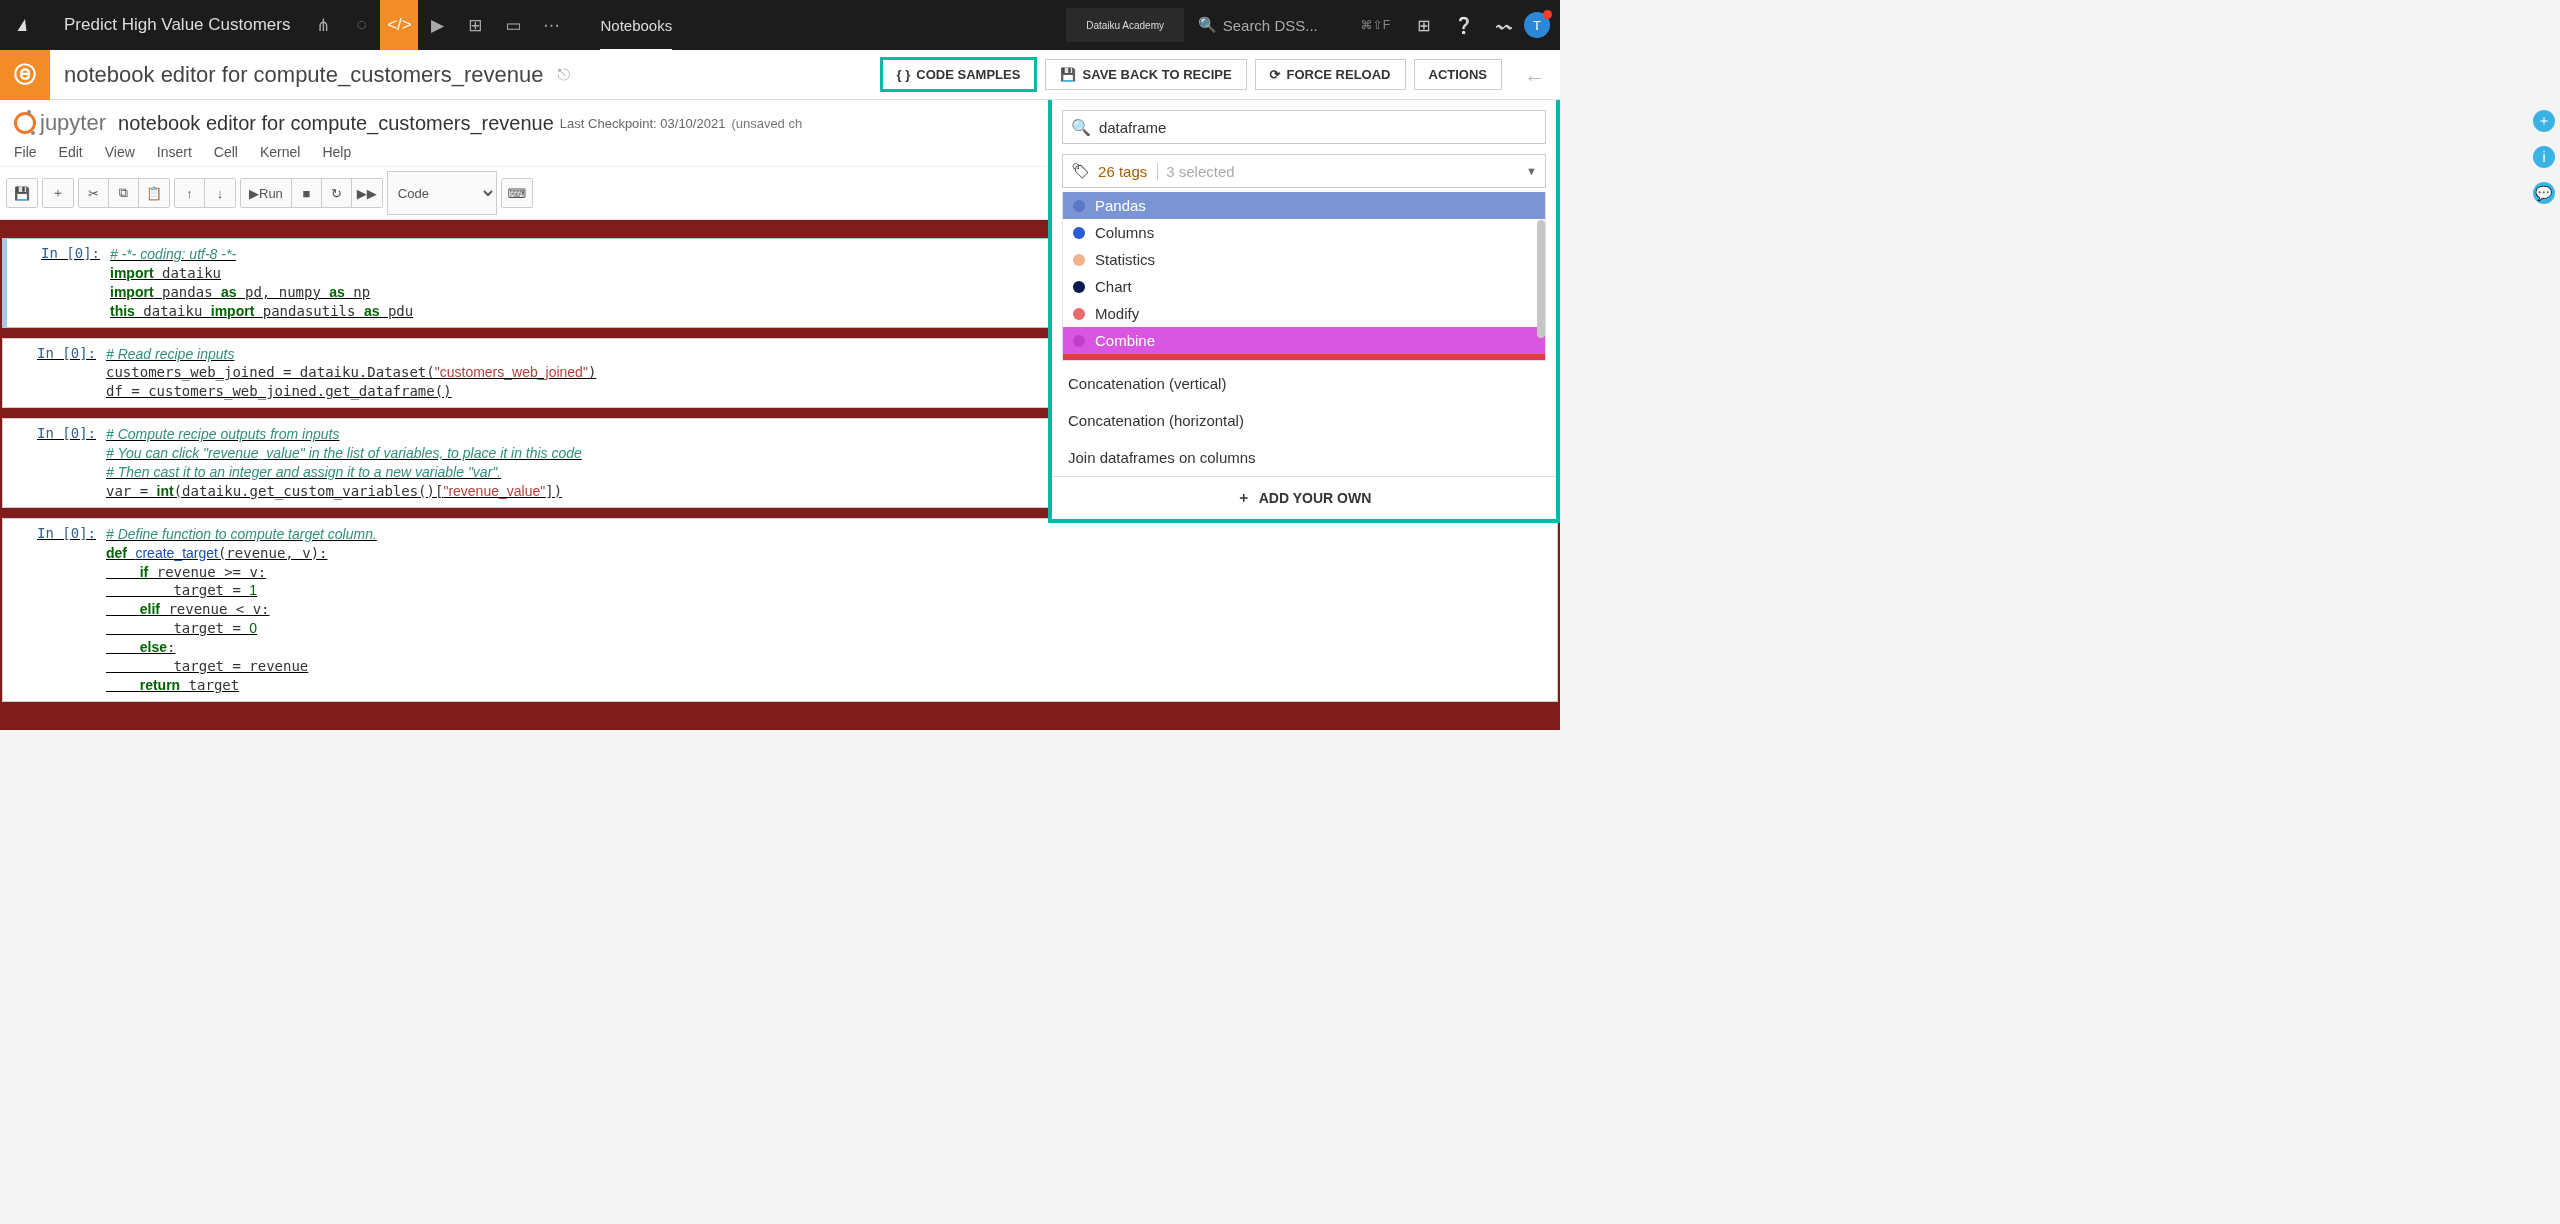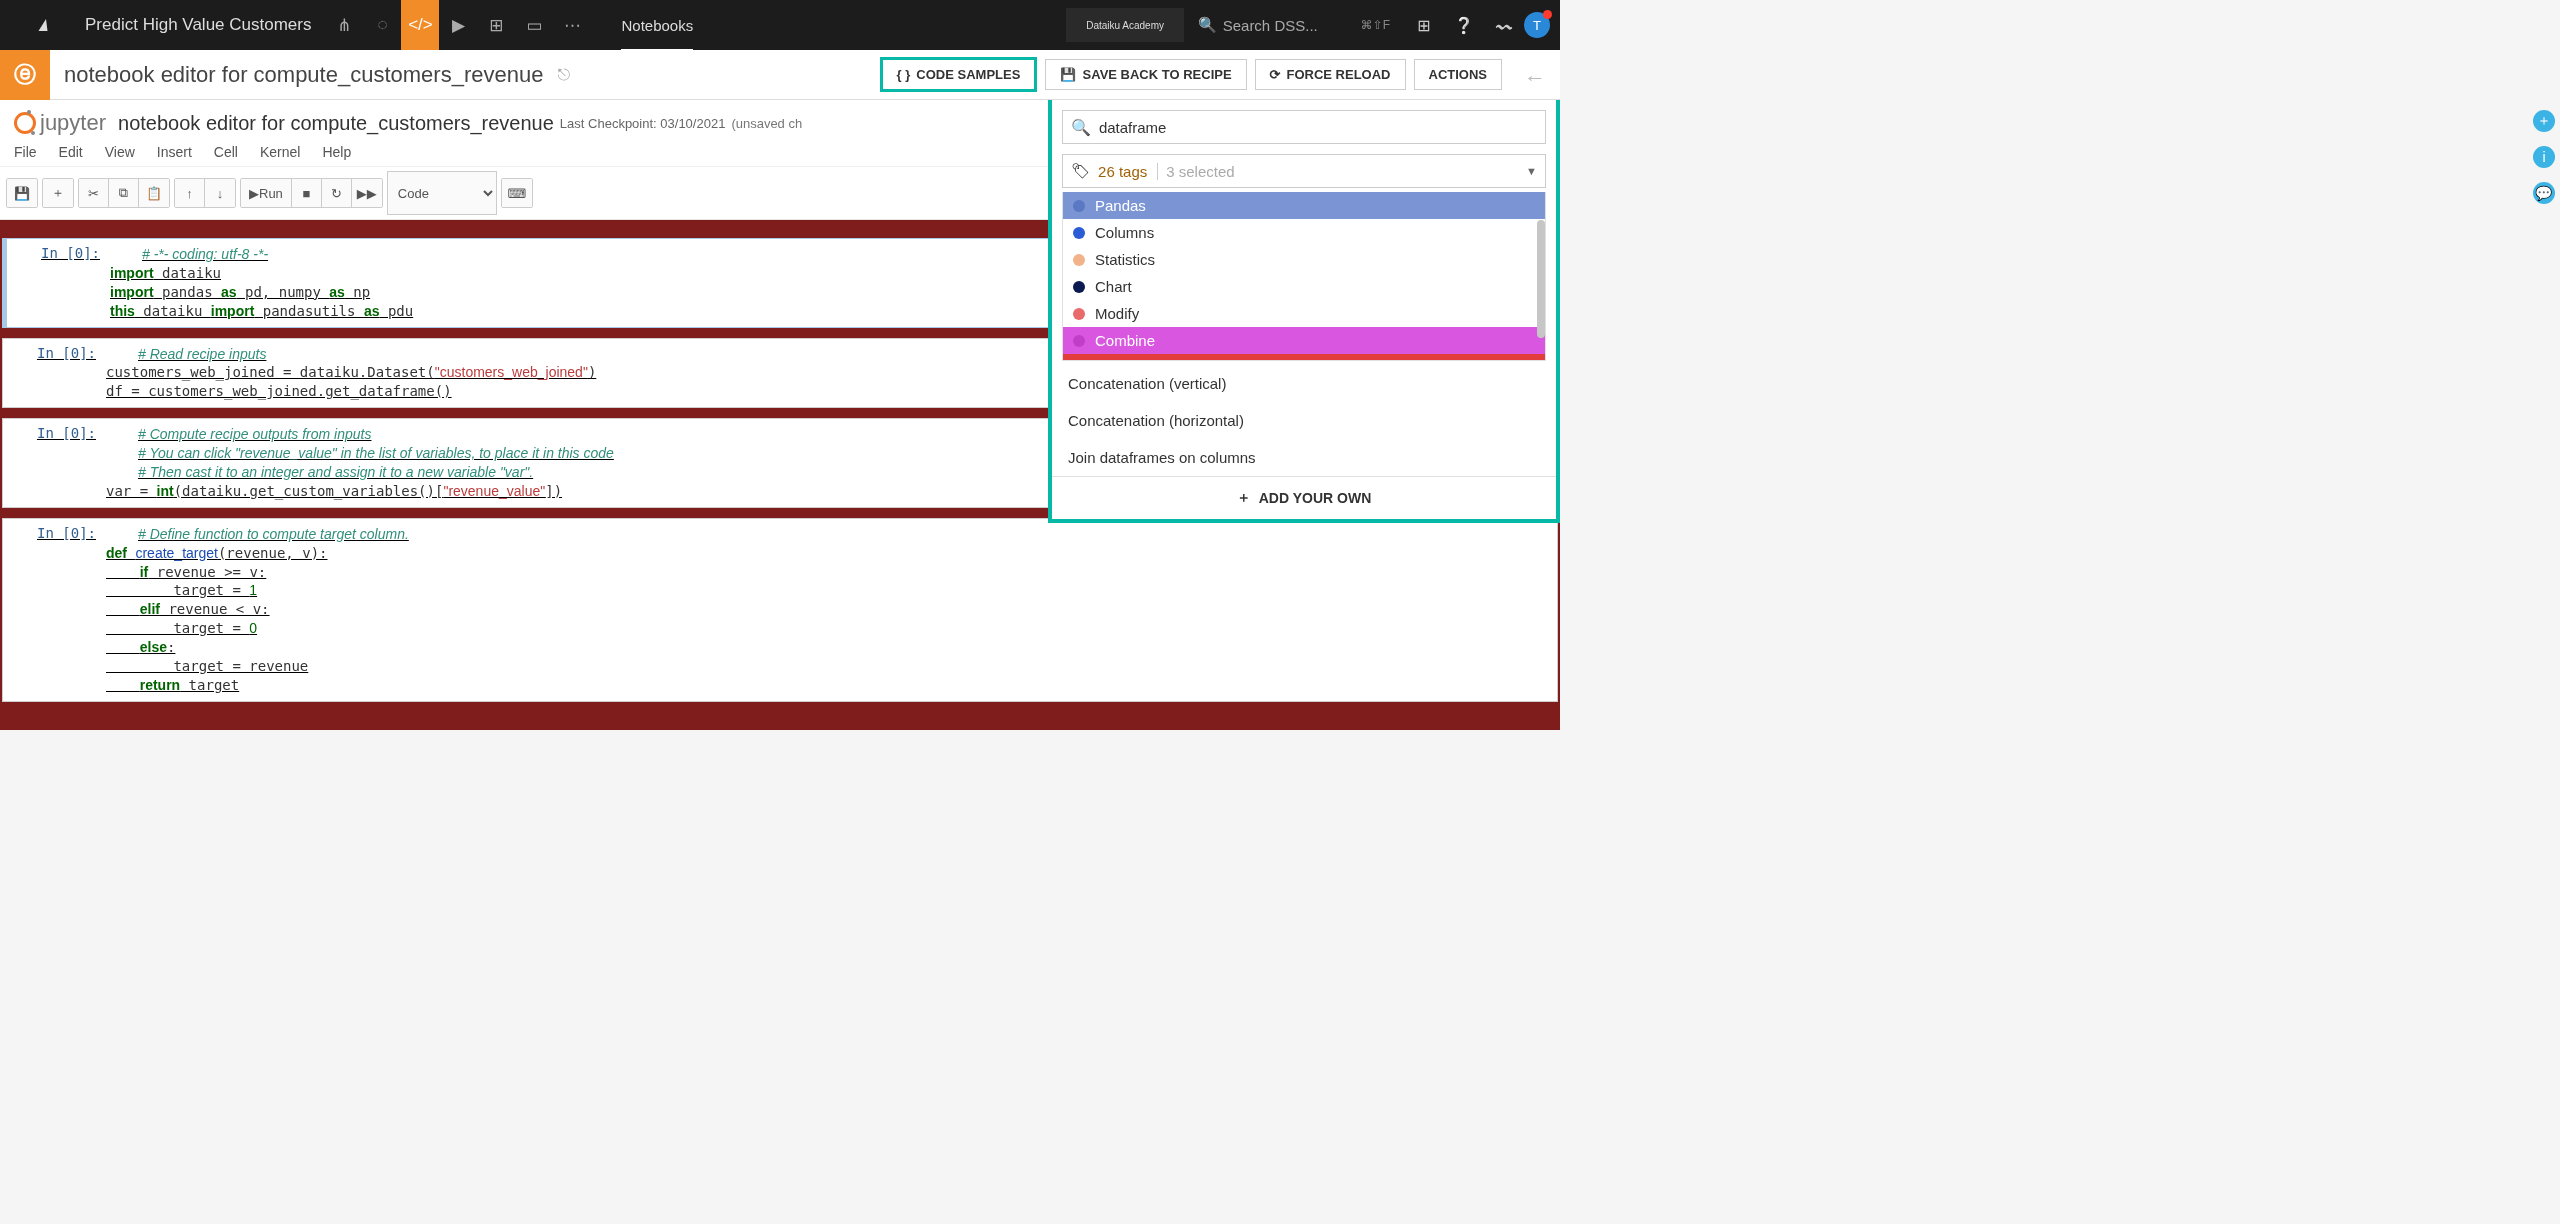--- a/index.html
+++ b/index.html
@@ -1,18 +1,18 @@
 <!DOCTYPE html>
 <html><head>
 <meta charset="utf-8">
 <style>
 * { box-sizing: border-box; margin: 0; padding: 0; font-family: -apple-system, BlinkMacSystemFont, "Segoe UI", Helvetica, Arial, sans-serif; }
 body { background: #f5f5f5; width: 1560px; height: 746px; overflow: hidden; }
 
-.top-nav { background: #1c1c1c; height: 50px; display: flex; align-items: center; color: #ddd; padding-left: 21px; }
+.top-nav { background: #1c1c1c; height: 50px; display: flex; align-items: center; color: #ddd; }
 .top-nav .logo { width: 50px; display:flex; align-items:center; justify-content:center; }
 .top-nav .project-name { font-size: 17px; padding: 0 14px; font-weight: 400; }
 .top-nav .nav-icons { display: flex; align-items: center; }
 .top-nav .nav-icon { width: 38px; height: 50px; display:flex; align-items:center; justify-content:center; color:#aaa; font-size:17px; }
 .top-nav .nav-icon.active { background:#f28c28; color:#fff; }
 .top-nav .center-label { margin-left: 30px; font-size: 15px; color:#ddd; position:relative; }
 .top-nav .center-label::after { content:''; position:absolute; left:0; right:0; bottom:-17px; height:2px; background:#fff; }
 .top-nav .spacer { flex: 1; }
 .top-nav .academy { background:#2a2a2a; padding: 0 20px; height: 34px; display:flex; align-items:center; font-size:10px; color:#ddd; }
 .top-nav .search-box { height: 50px; display:flex; align-items:center; padding: 0 14px; color:#aaa; font-size:15px; width: 220px; }
@@ -49,21 +49,21 @@
 .tb-btn { width:30px; height:28px; display:flex; align-items:center; justify-content:center; font-size:13px; color:#555; border-right:1px solid #ccc; cursor:pointer; background:#fafafa; }
 .tb-btn:last-child { border-right:none; }
 .tb-btn.wide { width:auto; padding:0 8px; }
 .celltype { height:44px; border:1px solid #ccc; background:#fafafa; font-size:13px; color:#555; padding:0 6px; width:110px; }
 
 .nb-body { padding: 18px 2px; background:#7f1d1d;text-decoration:underline; }
 .cell { background:#fff; border:1px solid #cfcfcf; margin-bottom:10px; display:flex; padding:6px 8px; }
 .cell.selected { border-left:5px solid #42a5f5; border-color:#a8c8e8; }
 .cell .prompt { width:95px; text-align:right; padding-right:10px; font-family:Menlo, Monaco, monospace; font-size:14px; color:#2f5e8f; }
 .cell .code { font-family:Menlo, Monaco, monospace; font-size:14px; white-space:pre; color:#333; line-height:1.35; }
-.c-comment { color:#318f7b; font-style:italic;margin-left:32px; }
+.c-comment { color:#318f7b; font-style:italic; }
 .c-kw { color:#006400; font-weight:bold; }
 .c-as { color:#006400; font-weight:bold; }
 .c-str { color:#bb3c3c; }
 .c-num { color:#006400; }
 .c-def { color:#1a4db5; }
 .c-pred { color:#006400; font-weight:bold; }
 
 .side-panel { position:absolute; top:0; right:0; width:512px; background:#fff; border:4px solid #05b9a6; border-top:none; }
 .side-panel .sp-search { display:flex; align-items:center; border:1px solid #ccc; margin:10px; height:34px; padding:0 8px; gap:8px; color:#888; }
 .side-panel .sp-search input { border:none; outline:none; flex:1; font-size:15px; color:#333; }

